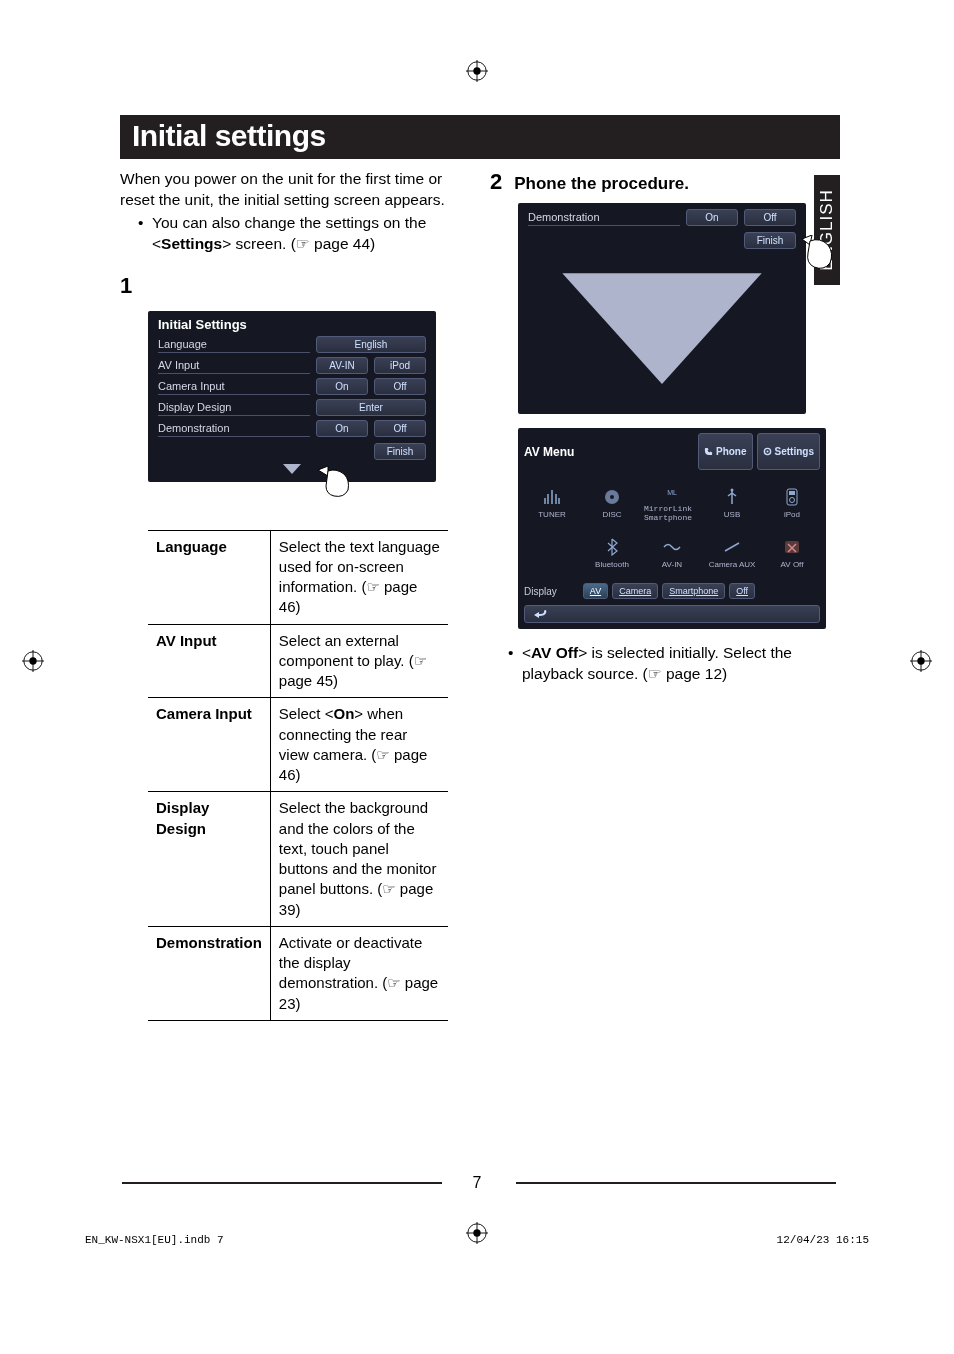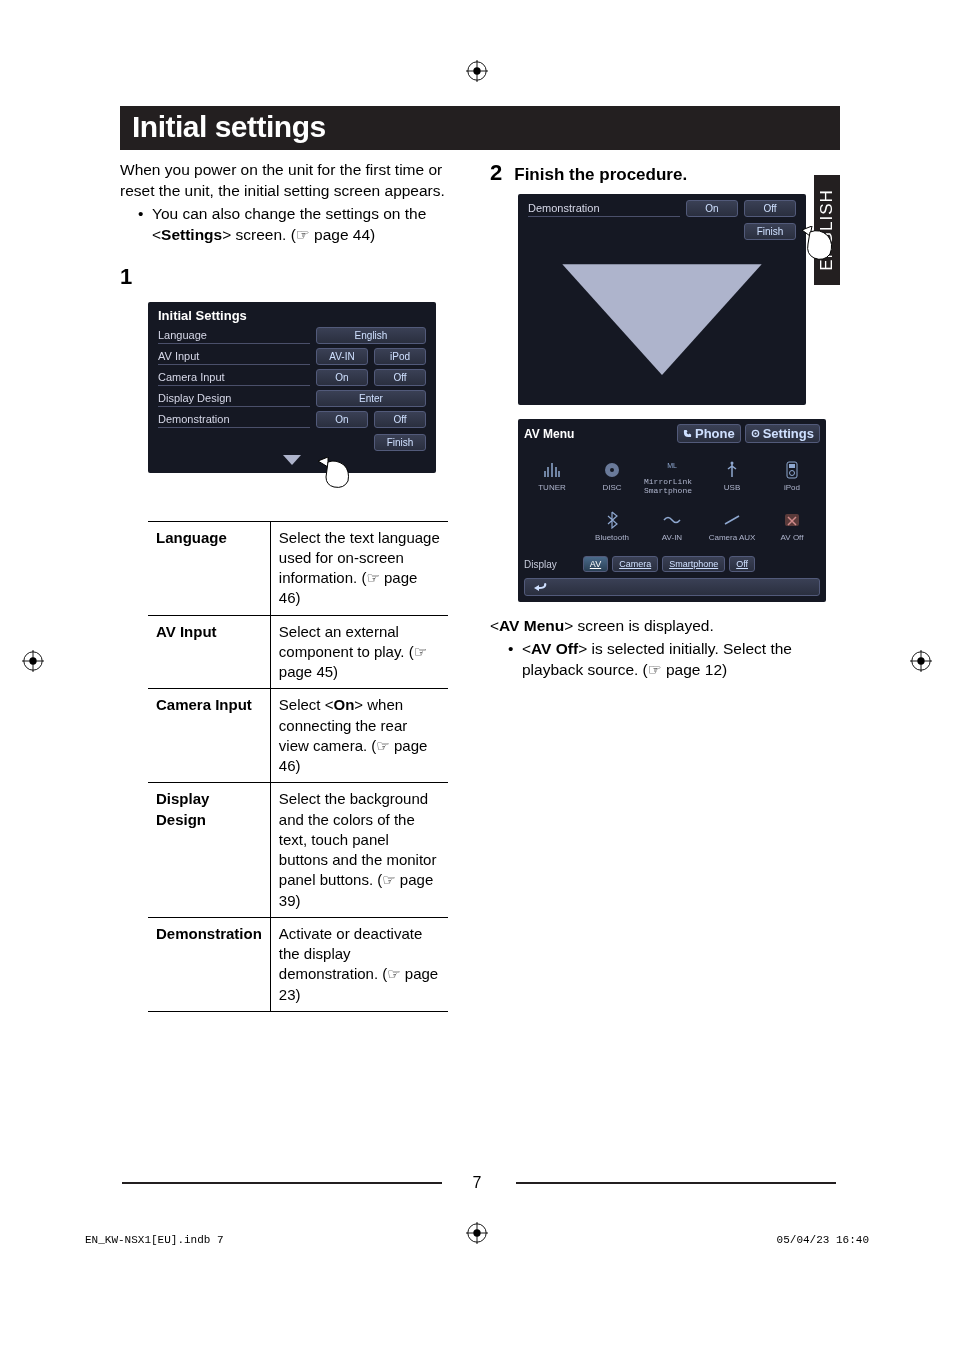--- a/index.html
+++ b/index.html
@@ -17,21 +17,21 @@
     width: 22px; height: 22px;
   }
   .reg-mark svg { width: 100%; height: 100%; }
   .reg-top { top: 60px; left: 466px; }
   .reg-left { top: 650px; left: 22px; }
   .reg-right { top: 650px; right: 22px; }
   .reg-bottom { bottom: 110px; left: 466px; }
 
   .page {
     position: absolute;
-    top: 106px;
+    top: 115px;
     left: 120px;
     width: 720px;
   }
 
   .title-bar {
     background: #231f20;
     color: #fff;
     padding: 4px 12px 6px 12px;
     font-size: 30px;
     font-weight: bold;
@@ -176,21 +176,21 @@
   }
   .shot2b .topbar {
     display:flex; justify-content:space-between; align-items:center;
     padding: 5px 6px;
     color:#fff; font-size:12px; font-weight:600;
   }
   .shot2b .topbar .right { display:flex; gap:4px; }
   .shot2b .pill {
     background: linear-gradient(#3a4055,#2a2f3f);
     border:1px solid #525a7a; border-radius:3px;
-    padding: 1px 5px; font-size:13px; color:#cfe0ff;
+    padding: 12px 5px; font-size:10px; color:#cfe0ff;
     display:flex; align-items:center; gap:3px;
   }
   .shot2b .grid {
     display:grid; grid-template-columns: repeat(5, 1fr);
     gap: 4px; padding: 4px 6px;
   }
   .shot2b .cell {
     display:flex; flex-direction:column; align-items:center; justify-content:center;
     height: 46px;
     font-size: 8px;
@@ -384,21 +384,21 @@
           <td>Demonstration</td>
           <td>Activate or deactivate the display demonstration. (☞ page 23)</td>
         </tr>
       </tbody>
         </table>
     </div>
 
     <div class="col">
       <div class="step2-head">
         <span class="num">2</span>
-        <span class="txt">Finish the procedure.</span>
+        <span class="txt">Phone the procedure.</span>
       </div>
 
       <div class="shot2-wrap">
         <div class="shot2a">
           <div class="row">
             <div class="lbl">Demonstration</div>
             <div class="btn">On</div>
             <div class="btn">Off</div>
           </div>
           <div class="fin-row">
@@ -527,34 +527,31 @@
             <div class="tab back">
               <svg width="14" height="10" viewBox="0 0 14 10">
                   <path d="M12 2 Q14 2 13 5 Q12 8 6 8 L6 10 L1 7 L6 4 L6 6 Q11 6 11 4 Q11 2 12 2 Z" fill="#cfe0ff"></path>
                 </svg>
             </div>
           </div>
         </div>
       </div>
 
       <div class="right-text">
-        <div>
-          <span>&lt;</span><span class="bold">AV Menu</span><span>&gt; screen is displayed.</span>
-        </div>
         <div class="bullet">
           <span class="dot">•</span>
           <span>
             <span>&lt;</span><span class="bold">AV Off</span><span>&gt; is selected initially. Select the playback source. (☞ page 12)</span>
           </span>
         </div>
       </div>
     </div>
   </div>
 </div>
 
 <div class="page-rule-l"></div>
 <div class="page-rule-r"></div>
 <div class="page-num">7</div>
 
 <div class="footer">
   <span>EN_KW-NSX1[EU].indb   7</span>
-  <span>05/04/23   16:40</span>
+  <span>12/04/23   16:15</span>
 </div>
 
 </body></html>

